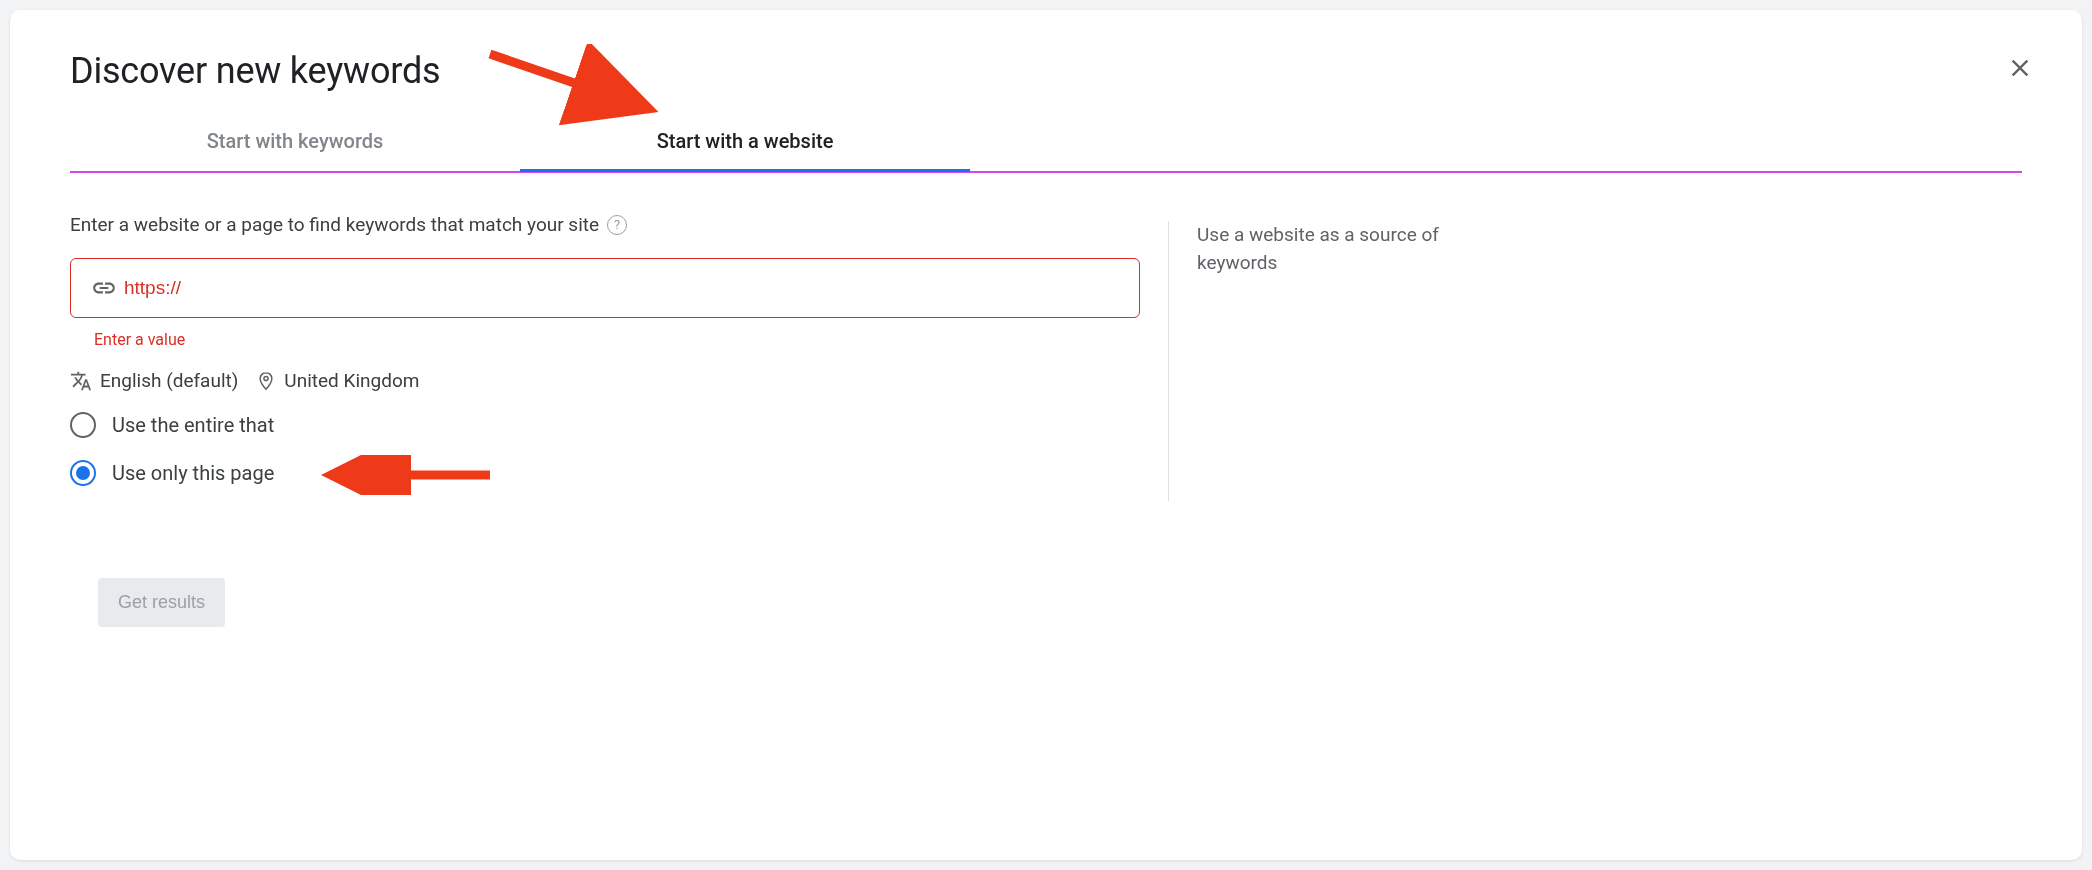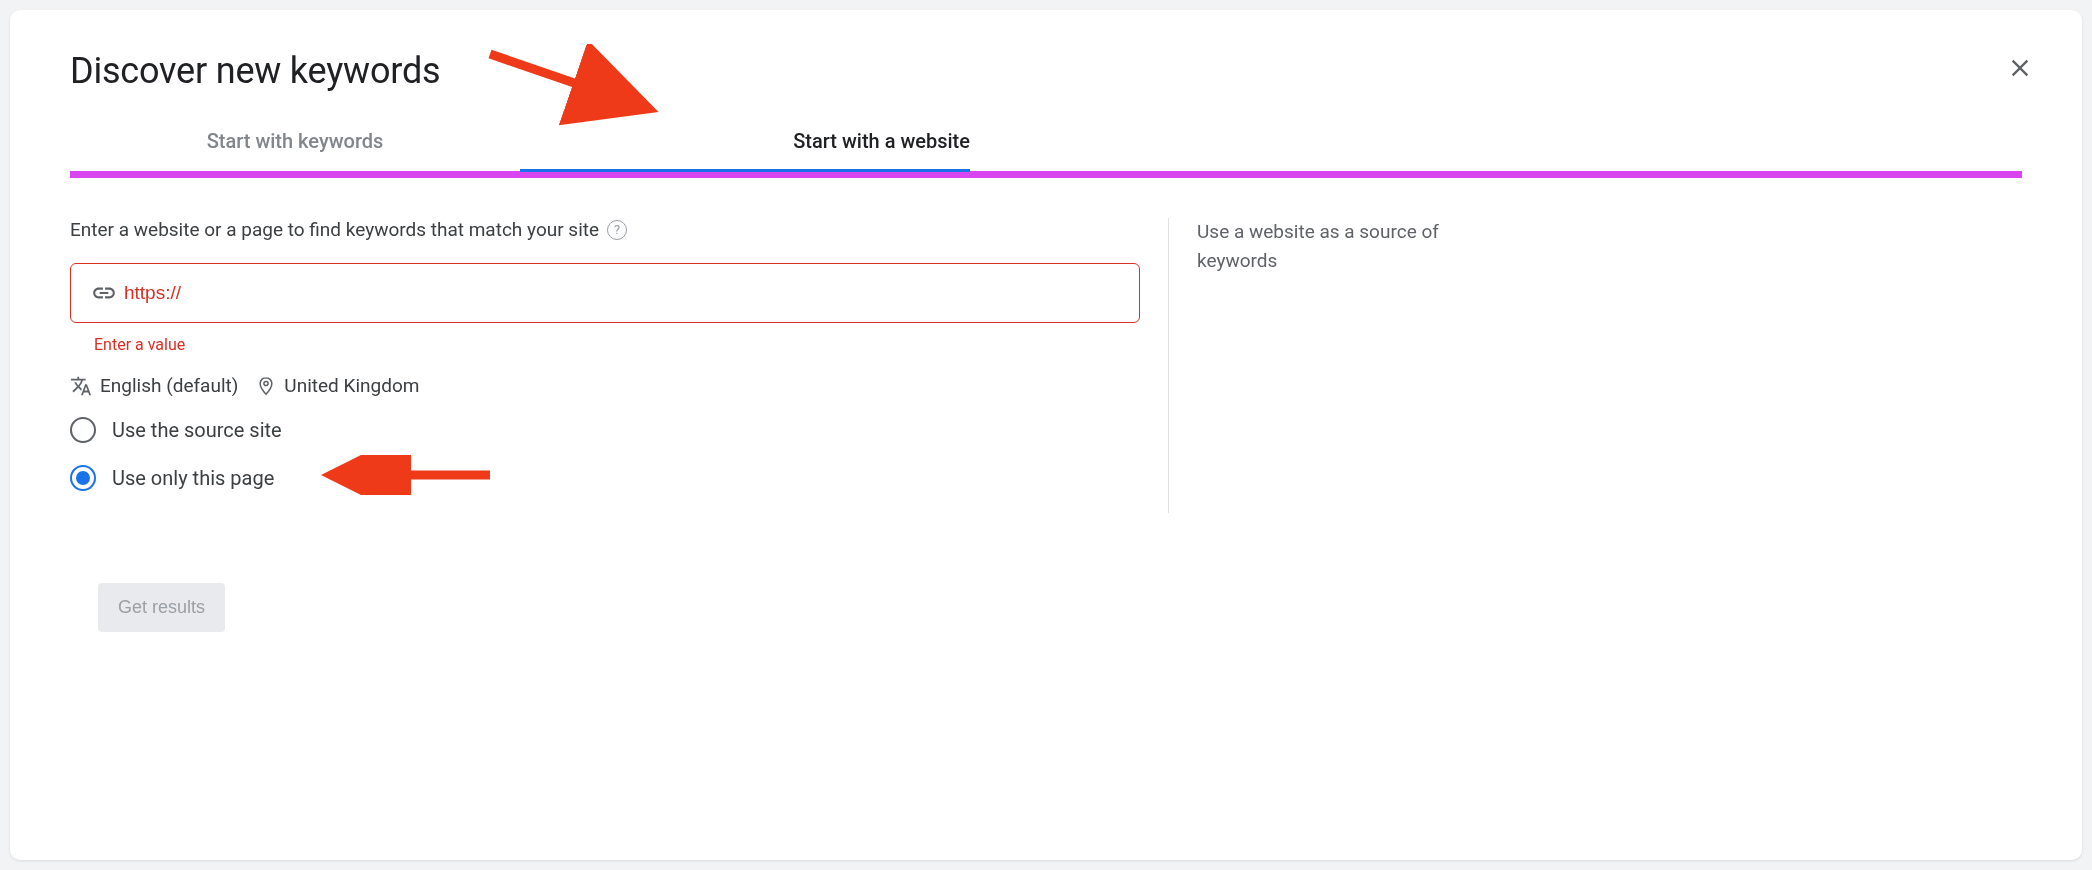--- a/index.html
+++ b/index.html
@@ -33,47 +33,47 @@
   .close-btn {
     background: none;
     border: none;
     cursor: pointer;
     padding: 8px;
     color: #5f6368;
     margin-top: -4px;
   }
   .tabs {
     display: flex;
-    border-bottom: 7px solid #d946ef;
+    border-bottom: 2px solid #d946ef;
     margin: 20px 60px 0 60px;
   }
   .tab {
     width: 450px;
     text-align: center;
     padding: 16px 0 18px 0;
     font-size: 20px;
     color: #80868b;
     font-weight: 500;
     cursor: pointer;
     position: relative;
   }
   .tab.active {
     color: #202124;
-    text-align: right;
   }
   .tab.active::after {
     content: '';
     position: absolute;
     left: 0; right: 0; bottom: -1px;
     height: 3px;
     background: #1a73e8;
   }
   .body {
     display: flex;
     padding: 40px 60px 0 60px;
+    align-items: center;
   }
   .left {
     flex: 1;
     max-width: 1070px;
   }
   .right {
     width: 330px;
     border-left: 1px solid #e0e0e0;
     padding-left: 28px;
     margin-left: 28px;
@@ -231,21 +231,21 @@
           <svg width="20" height="20" viewBox="0 0 24 24">
             <path d="M12 2C8.13 2 5 5.13 5 9c0 5.25 7 13 7 13s7-7.75 7-13c0-3.87-3.13-7-7-7zm0 9.5c-1.38 0-2.5-1.12-2.5-2.5S10.62 6.5 12 6.5 14.5 7.62 14.5 9 13.38 11.5 12 11.5z" fill="none" stroke="#5f6368" stroke-width="1.8"></path>
           </svg>
           <span>United Kingdom</span>
         </span>
       </div>
 
       <div class="radio-group">
         <div class="radio-item">
           <span class="radio-outer"></span>
-          <span class="radio-label">Use the source site</span>
+          <span class="radio-label">Use the entire that</span>
         </div>
         <div class="radio-item">
           <span class="radio-outer selected">
             <span class="radio-inner"></span>
           </span>
           <span class="radio-label">Use only this page</span>
         </div>
       </div>
 
     </div>

